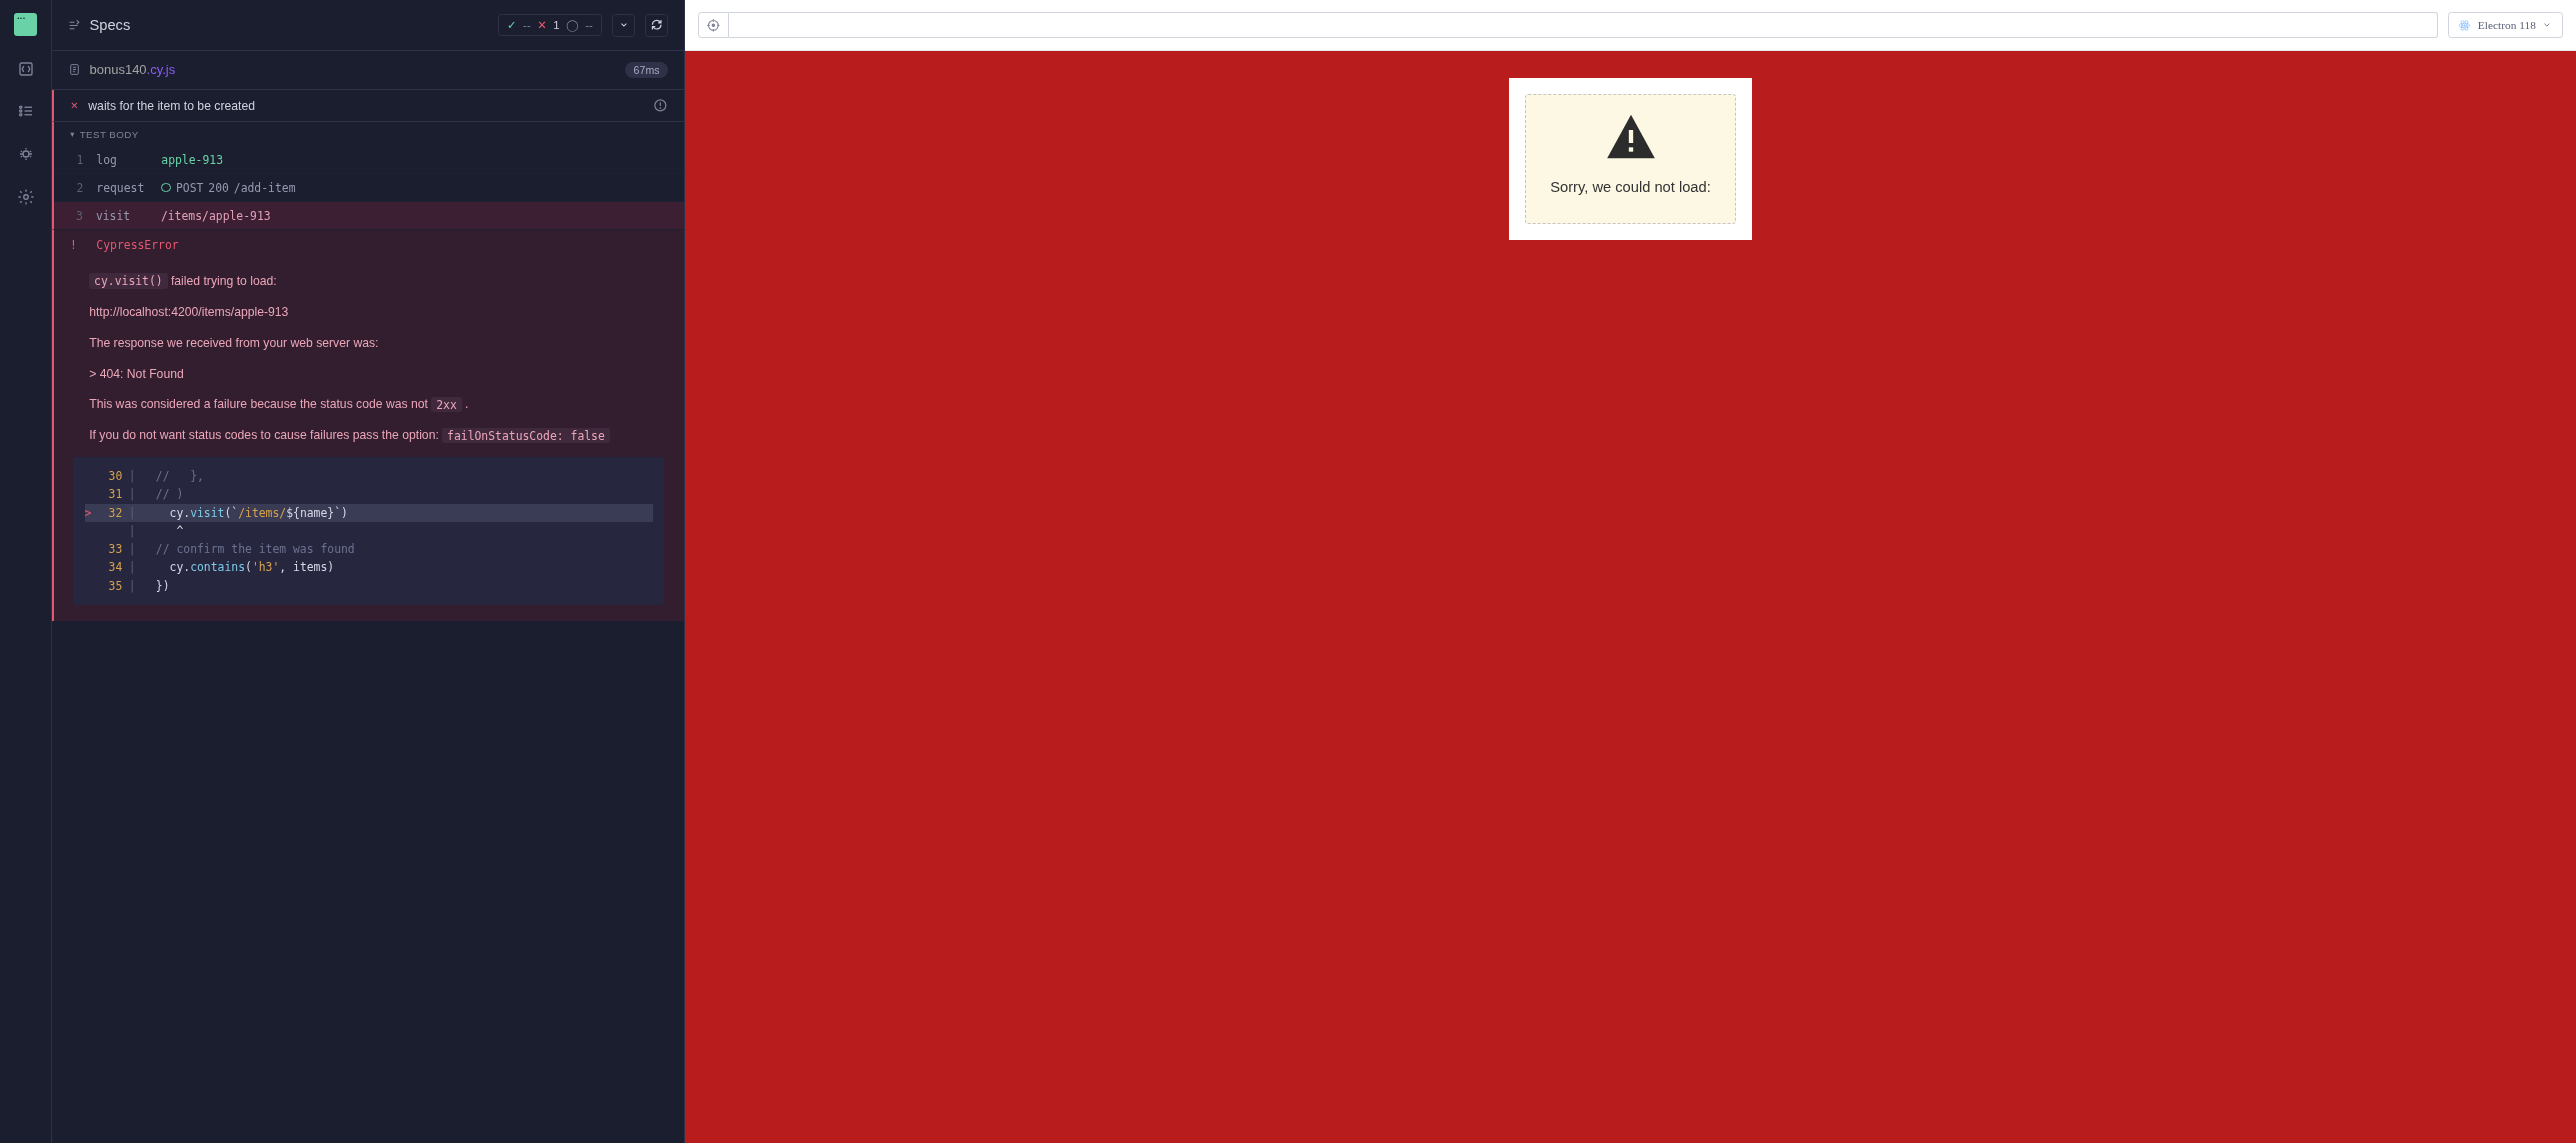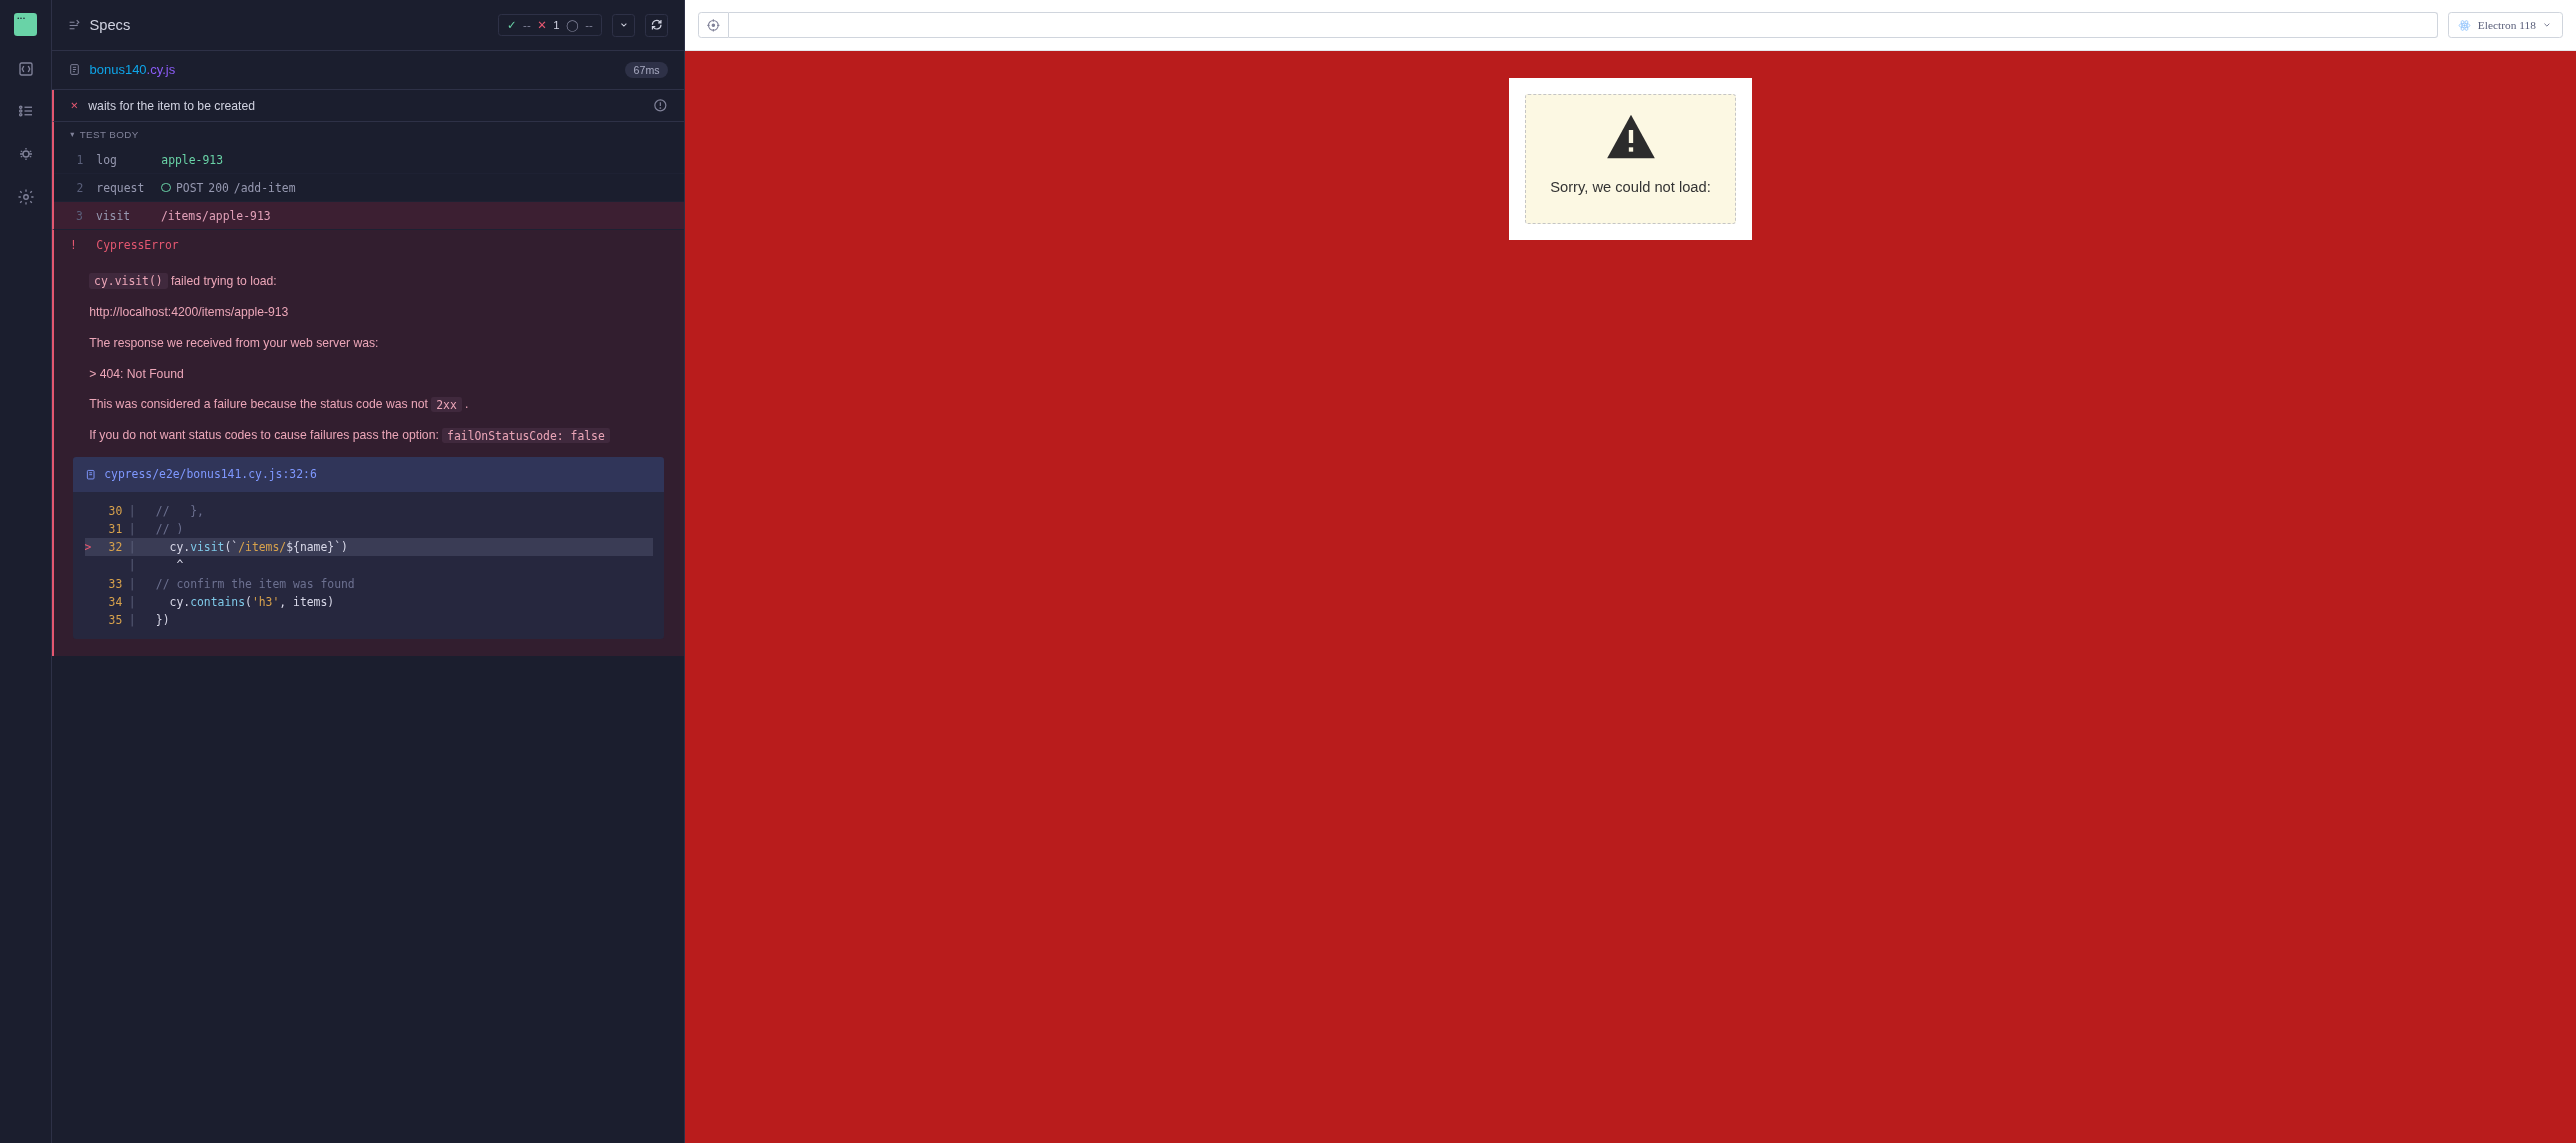--- a/index.html
+++ b/index.html
@@ -97,21 +97,21 @@
     }
     .spec-header {
       padding: 11.4px 16.3px;
       border-bottom: 0.8px solid #2e3147;
       display: flex;
       align-items: center;
       gap: 8.2px;
     }
     .spec-icon { color: #808299; display: flex; }
     .spec-name { font-size: 13px; }
-    .spec-name-main { color: #0ea5e9; }
+    .spec-name-main { color: #a3a3a3; }
     .spec-name-ext { color: #8b5cf6; text-align: center; }
     .spec-time {
       margin-left: auto;
       background: #2e3147;
       border-radius: 8.2px;
       padding: 1.6px 8.2px;
       font-size: 10.6px;
       color: #a9abc2;
     }
     .test-row {
@@ -435,30 +435,20 @@
       <p>
         <span>This was considered a failure because the status code was not</span>
         <span class="code-inline">2xx</span>
         <span>.</span>
       </p>
       <p>
         <span>If you do not want status codes to cause failures pass the option:</span>
         <span class="code-inline">failOnStatusCode: false</span>
       </p>
 
-      <div class="stack-header">
-        <span class="stack-icon">
-          <svg width="11.4" height="11.4" viewBox="0 0 24 24" fill="none" stroke="currentColor" stroke-width="2">
-              <rect x="5" y="3" width="14" height="18" rx="2"></rect>
-              <line x1="9" y1="8" x2="15" y2="8"></line>
-              <line x1="9" y1="12" x2="15" y2="12"></line>
-            </svg>
-        </span>
-        <span>cypress/e2e/bonus141.cy.js:32:6</span>
-      </div>
       <div class="stack-body" id="stack-body">
           <div class="stack-line"><span class="caret-col"> </span><span class="line-num">30</span><span class="pipe">|</span><span class="code-comment">  //   },</span></div>
           <div class="stack-line"><span class="caret-col"> </span><span class="line-num">31</span><span class="pipe">|</span><span class="code-comment">  // )</span></div>
           <div class="stack-line highlight"><span class="caret-col">&gt;</span><span class="line-num">32</span><span class="pipe">|</span><span class="code-var">    cy.</span><span class="code-fn">visit</span><span class="code-var">(`</span><span class="code-str">/items/</span><span class="code-var">${name}</span><span class="code-var">`)</span></div>
           <div class="stack-line"><span class="caret-col"> </span><span class="line-num"></span><span class="pipe">|</span><span class="code-var">     ^</span></div>
           <div class="stack-line"><span class="caret-col"> </span><span class="line-num">33</span><span class="pipe">|</span><span class="code-comment">  // confirm the item was found</span></div>
           <div class="stack-line"><span class="caret-col"> </span><span class="line-num">34</span><span class="pipe">|</span><span class="code-var">    cy.</span><span class="code-fn">contains</span><span class="code-var">(</span><span class="code-str">'h3'</span><span class="code-var">, items)</span></div>
           <div class="stack-line"><span class="caret-col"> </span><span class="line-num">35</span><span class="pipe">|</span><span class="code-var">  })</span></div>
         </div>
     </div>

